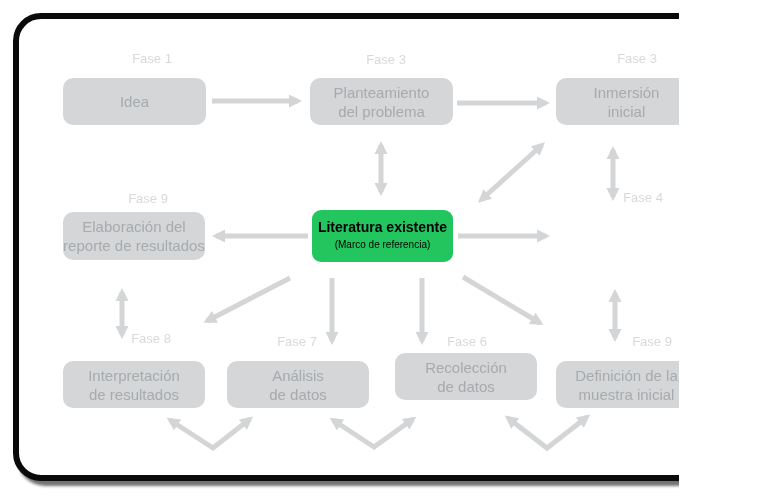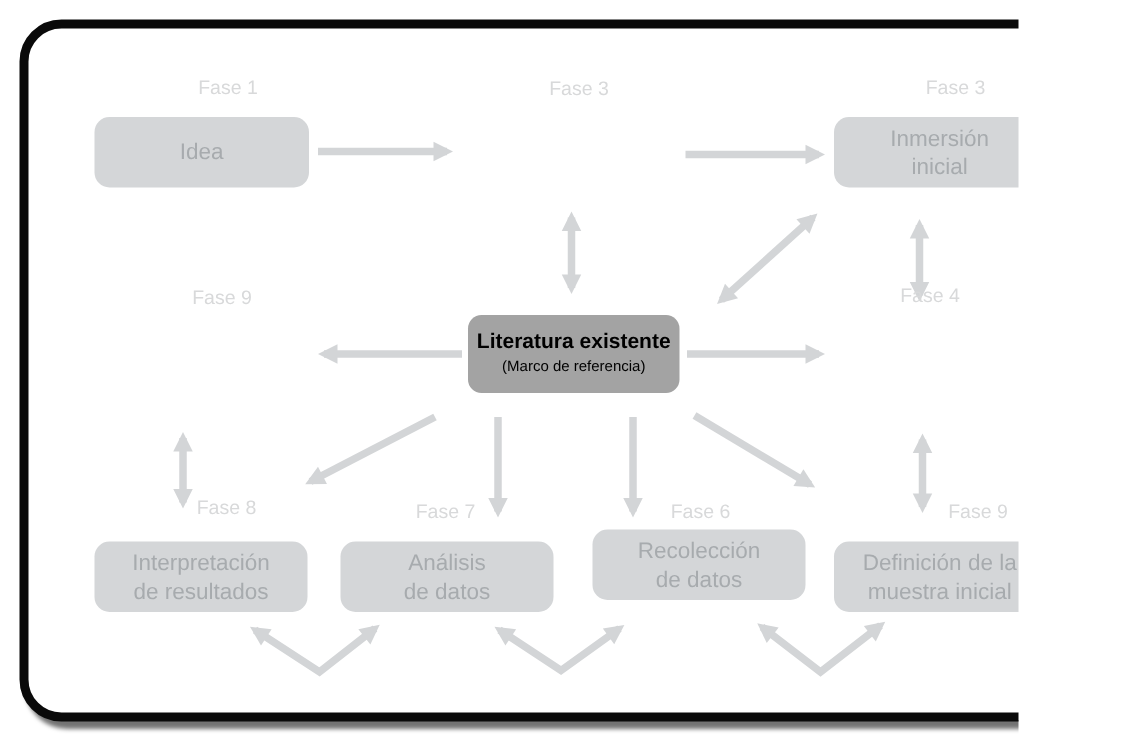--- a/index.html
+++ b/index.html
@@ -7,21 +7,21 @@
           font-family:"Liberation Sans",sans-serif;}
   .frame{position:absolute;left:13px;top:13px;width:733px;height:468px;box-sizing:border-box;
          border:6px solid #0a0a0a;border-radius:28px;background:#ffffff;
          box-shadow:4px 5px 3px rgba(0,0,0,0.55);}
   .arrows{position:absolute;left:0;top:0;pointer-events:none;}
   .pbox{position:absolute;background:#d4d6d8;border-radius:10px;display:flex;align-items:center;
         justify-content:center;text-align:center;color:#a7abae;font-size:15px;line-height:19px;}
   .pbox span{white-space:pre-line;}
   .fase{position:absolute;transform:translate(-50%,-50%);color:#d8d9da;font-size:13px;
         white-space:nowrap;}
-  .center-box{position:absolute;left:312px;top:210px;width:141px;height:52px;background:#a3a3a3;
+  .center-box{position:absolute;left:312px;top:210px;width:141px;height:52px;background:#22c55e;
         border-radius:9px;display:flex;flex-direction:column;align-items:center;
         justify-content:center;text-align:center;color:#000000;}
   .center-title{font-weight:bold;font-size:14px;line-height:18px;}
   .center-sub{font-size:10px;line-height:18px;}
 </style>
 </head>
 <body>
 
 <div class="canvas">
   <div class="frame"></div>
@@ -51,29 +51,33 @@
       <line x1="463" y1="277" x2="540" y2="323" marker-end="url(#ahE)"></line>
       <polyline points="170,420 213,448 250,419" marker-start="url(#ahS)" marker-end="url(#ahE)"></polyline>
       <polyline points="333,420 374,447 413,419" marker-start="url(#ahS)" marker-end="url(#ahE)"></polyline>
       <polyline points="508,418 547,448 587,417" marker-start="url(#ahS)" marker-end="url(#ahE)"></polyline>
     </g>
   </svg>
 
   <span class="fase" style="left:152px;top:58px">Fase 1</span>
   <span class="fase" style="left:386px;top:59px">Fase 3</span>
   <span class="fase" style="left:637px;top:58px">Fase 3</span>
-  <span class="fase" style="left:620px;top:197px">Fase 4</span>
+  <span class="fase" style="left:643px;top:197px">Fase 4</span>
   <span class="fase" style="left:652px;top:341px">Fase 9</span>
   <span class="fase" style="left:467px;top:341px">Fase 6</span>
   <span class="fase" style="left:297px;top:341px">Fase 7</span>
   <span class="fase" style="left:151px;top:338px">Fase 8</span>
   <span class="fase" style="left:148px;top:198px">Fase 9</span>
 
   <div class="pbox" style="left:63px;top:78px;width:143px;height:47px">
     <span>Idea</span>
+  </div>
+  <div class="pbox" style="left:310px;top:78px;width:143px;height:47px">
+    <span>Planteamiento
+del problema</span>
   </div>
   <div class="pbox" style="left:556px;top:78px;width:141px;height:47px">
     <span>Inmersión
 inicial</span>
   </div>
   <div class="pbox" style="left:556px;top:361px;width:141px;height:47px">
     <span>Definición de la
 muestra inicial</span>
   </div>
   <div class="pbox" style="left:395px;top:353px;width:142px;height:47px">
@@ -81,18 +85,22 @@
 de datos</span>
   </div>
   <div class="pbox" style="left:227px;top:361px;width:142px;height:47px">
     <span>Análisis
 de datos</span>
   </div>
   <div class="pbox" style="left:63px;top:361px;width:142px;height:47px">
     <span>Interpretación
 de resultados</span>
   </div>
+  <div class="pbox" style="left:63px;top:212px;width:142px;height:48px">
+    <span>Elaboración del
+reporte de resultados</span>
+  </div>
 
   <div class="center-box">
     <span class="center-title">Literatura existente</span>
     <span class="center-sub">(Marco de referencia)</span>
   </div>
 </div>
 
 </body></html>

